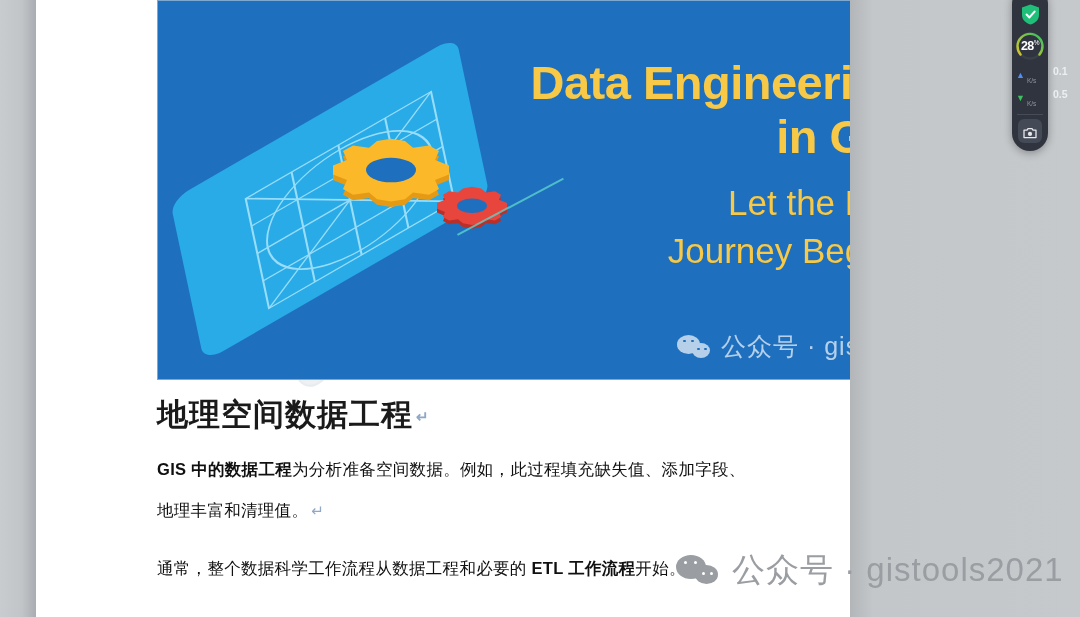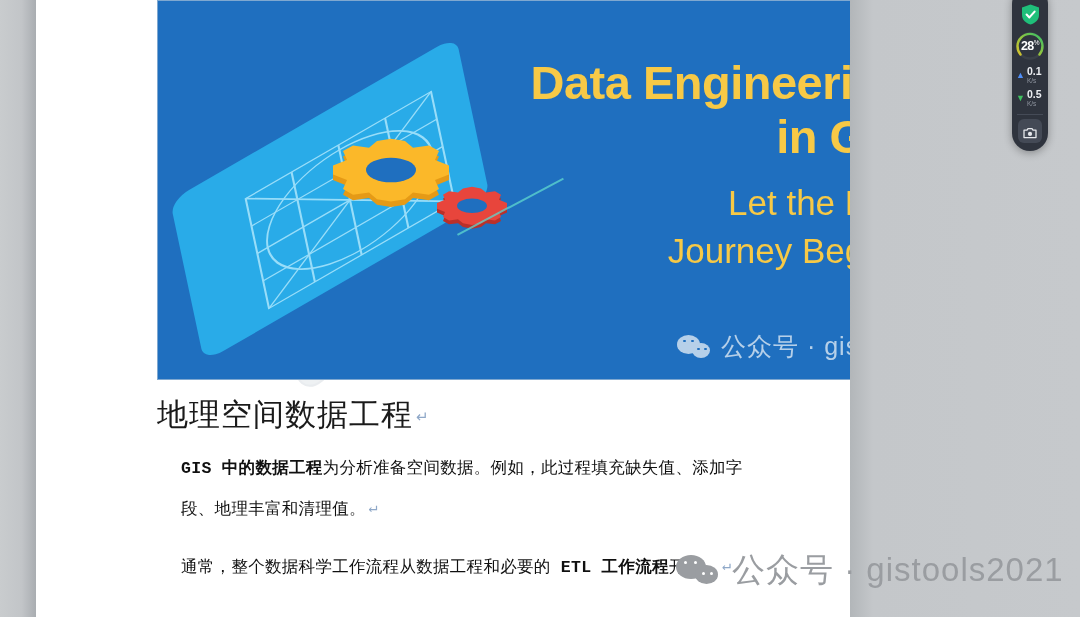--- a/index.html
+++ b/index.html
@@ -165,38 +165,37 @@
 
   
   #doc-body {
     position: absolute;
     left: 121px; top: 395px;
     width: 600px;
   }
   #doc-heading {
     font-family: "Liberation Serif", serif;
     font-size: 31px;
-    font-weight: normal;
+    font-weight: bold;
     color: #1a1a1a;
     letter-spacing: 1px;
     line-height: 1.3;
   }
   .pilcrow {
     color: #8fa8c8;
     font-size: 15px;
     vertical-align: middle;
     margin-left: 3px;
   }
   .para {
-    font-family: Liberation Mono, monospace;
+    font-family: Liberation Sans, sans-serif;
     font-size: 16.5px;
     color: #101010;
     line-height: 2.45;
     letter-spacing: 0.3px;
-    margin-left: 24px;
   }
   #para-1 { margin-top: 14px; }
   #para-2 { margin-top: 18px; }
   .para b { font-weight: bold; }
 
   
   #overlay-wm {
     position: absolute;
     left: 676px; top: 548px;
     display: flex;
@@ -254,21 +253,21 @@
     align-items: center;
     gap: 2px;
     margin-top: 5px;
     width: 100%;
     padding-left: 4px;
   }
   .net-arrow { font-size: 9px; line-height: 1; }
   .up   { color: #4f8ef7; }
   .down { color: #3fbf5f; }
   .net-vals { display: flex; flex-direction: column; line-height: 1; }
-  .net-value { color: #eceef2; font-size: 10.5px; font-weight: bold; }
+  .net-value { color: #eceef2; font-size: 10.5px; font-weight: bold; margin-left: 26px; }
   .net-unit  { color: #8d939e; font-size: 6.5px; margin-top: 1px; }
 
   #widget-divider {
     width: 26px; height: 1px;
     background: #454b57;
     margin: 7px 0 4px;
   }
   #screenshot-button {
     width: 24px; height: 24px;
     border-radius: 6px;

